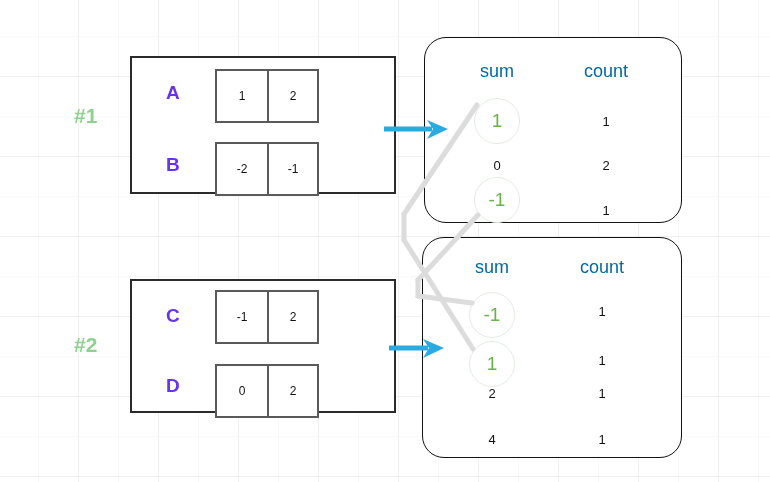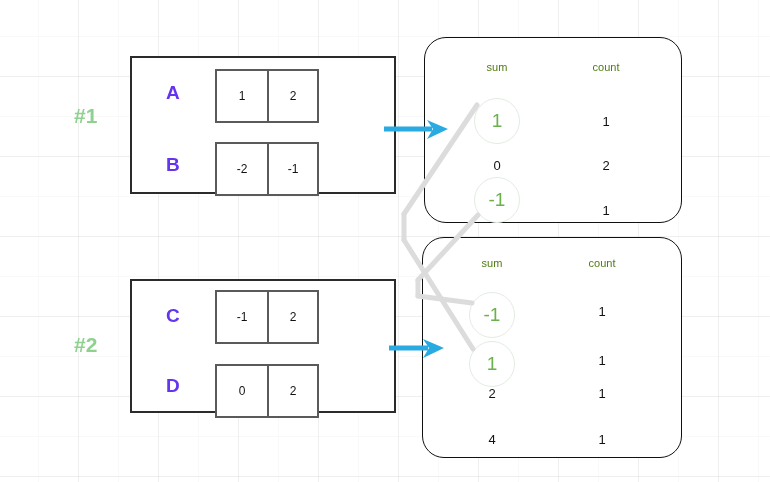--- a/index.html
+++ b/index.html
@@ -86,22 +86,22 @@
     border: 1.6px solid #111;
     border-radius: 22px;
     background: #ffffff;
     box-sizing: border-box;
   }
   #result-panel-1 { left: 424px; top: 37px;  width: 258px; height: 186px; }
   #result-panel-2 { left: 422px; top: 237px; width: 260px; height: 221px; }
 
   .col-head {
     position: absolute;
-    color: #4d7c0f;
-    font-size: 11px;
+    color: #0369a1;
+    font-size: 18px;
     font-family: "Liberation Sans", sans-serif;
     text-align: center;
     transform: translateX(-50%);
   }
   .val {
     position: absolute;
     font-size: 13px;
     color: #111;
     font-family: "Liberation Sans", sans-serif;
     text-align: center;

